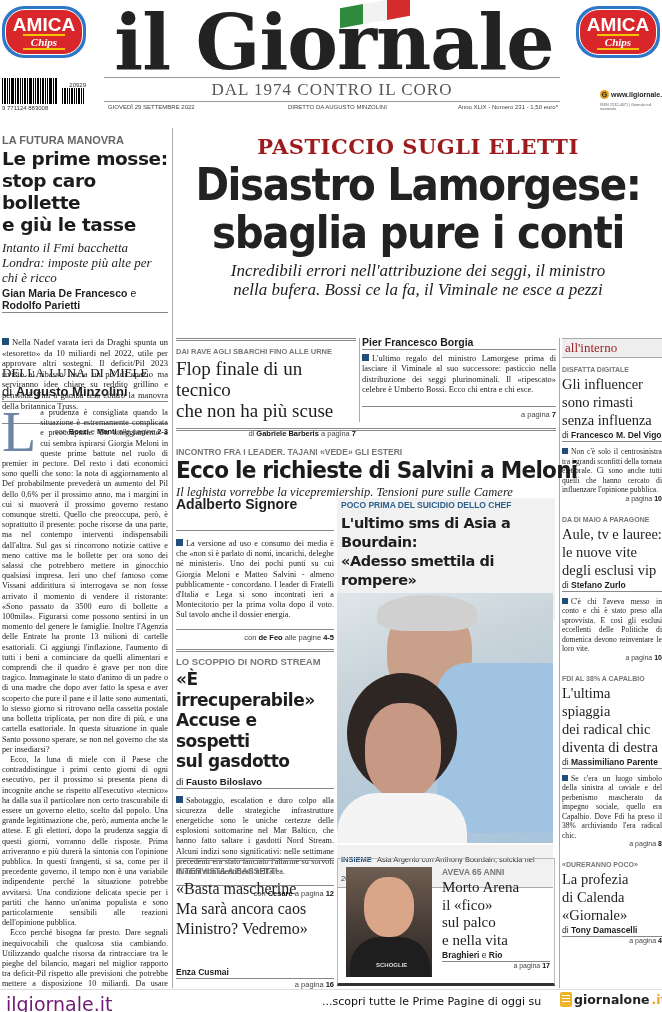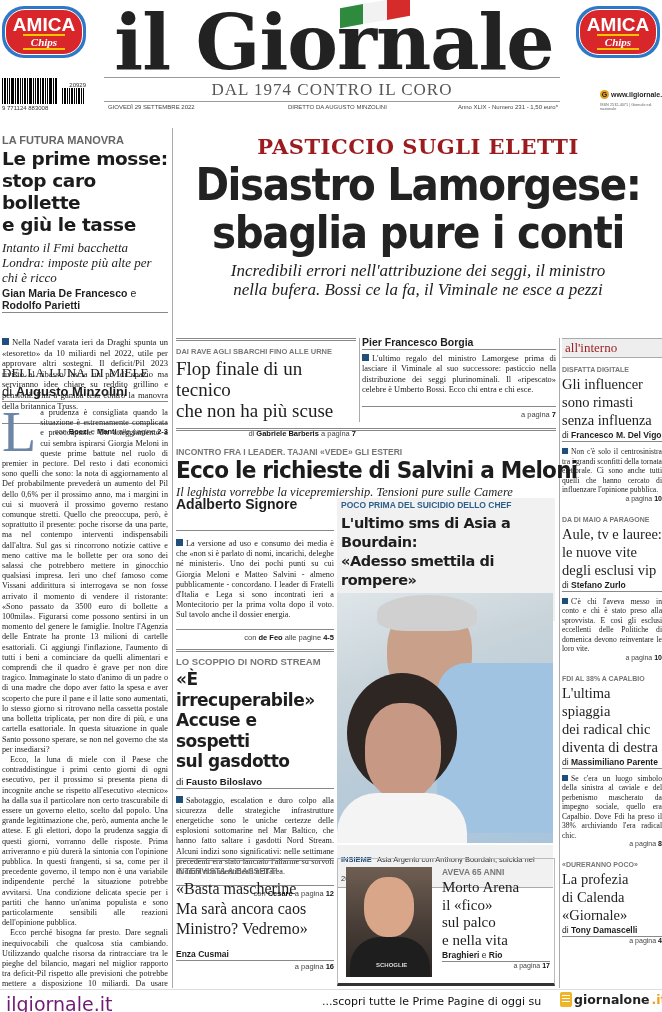--- a/index.html
+++ b/index.html
@@ -288,21 +288,21 @@
 </div>
 
 <div class="abs" style="left:176px;top:858px;width:158px;">
   <div class="hr2"></div>
   <div class="kicker" style="font-size:8.5px;margin-top:5px;">INTERVISTA A BASSETTI</div>
   <div class="serif" style="font-size:16px;line-height:20px;margin-top:3px;">
     <div>«Basta mascherine</div>
     <div>Ma sarà ancora caos</div>
     <div>Ministro? Vedremo»</div>
   </div>
-  <div class="byline" style="font-weight:bold;font-size:8.5px;border-bottom:1px solid #888;padding-bottom:1px;margin-top:10px;">Enza Cusmai</div>
+  <div class="byline" style="font-weight:bold;font-size:8.5px;border-bottom:1px solid #888;padding-bottom:1px;margin-top:28px;">Enza Cusmai</div>
   <div class="pageref" style="margin-top:1px;"><span>a pagina</span> <b>16</b></div>
 </div>
 
 <div class="abs" style="left:337px;top:858px;width:218px;height:128px;border:1px solid #bbb;border-bottom:3px solid #333;">
   <div class="abs" style="left:8px;top:8px;width:86px;height:110px;background:linear-gradient(180deg,#6f5e52 0%,#4a3f38 50%,#2a2624 100%);overflow:hidden;">
     <div class="abs" style="left:18px;top:10px;width:50px;height:60px;border-radius:45%;background:#d9a68a;"></div>
     <div class="abs" style="left:4px;top:70px;width:80px;height:50px;border-radius:30px 30px 0 0;background:#1e1e1e;"></div>
     <div class="abs sans" style="left:30px;top:95px;font-size:6px;color:#ddd;font-weight:bold;">SCHOGLIE</div>
   </div>
   <div class="abs" style="left:104px;top:8px;width:108px;">

